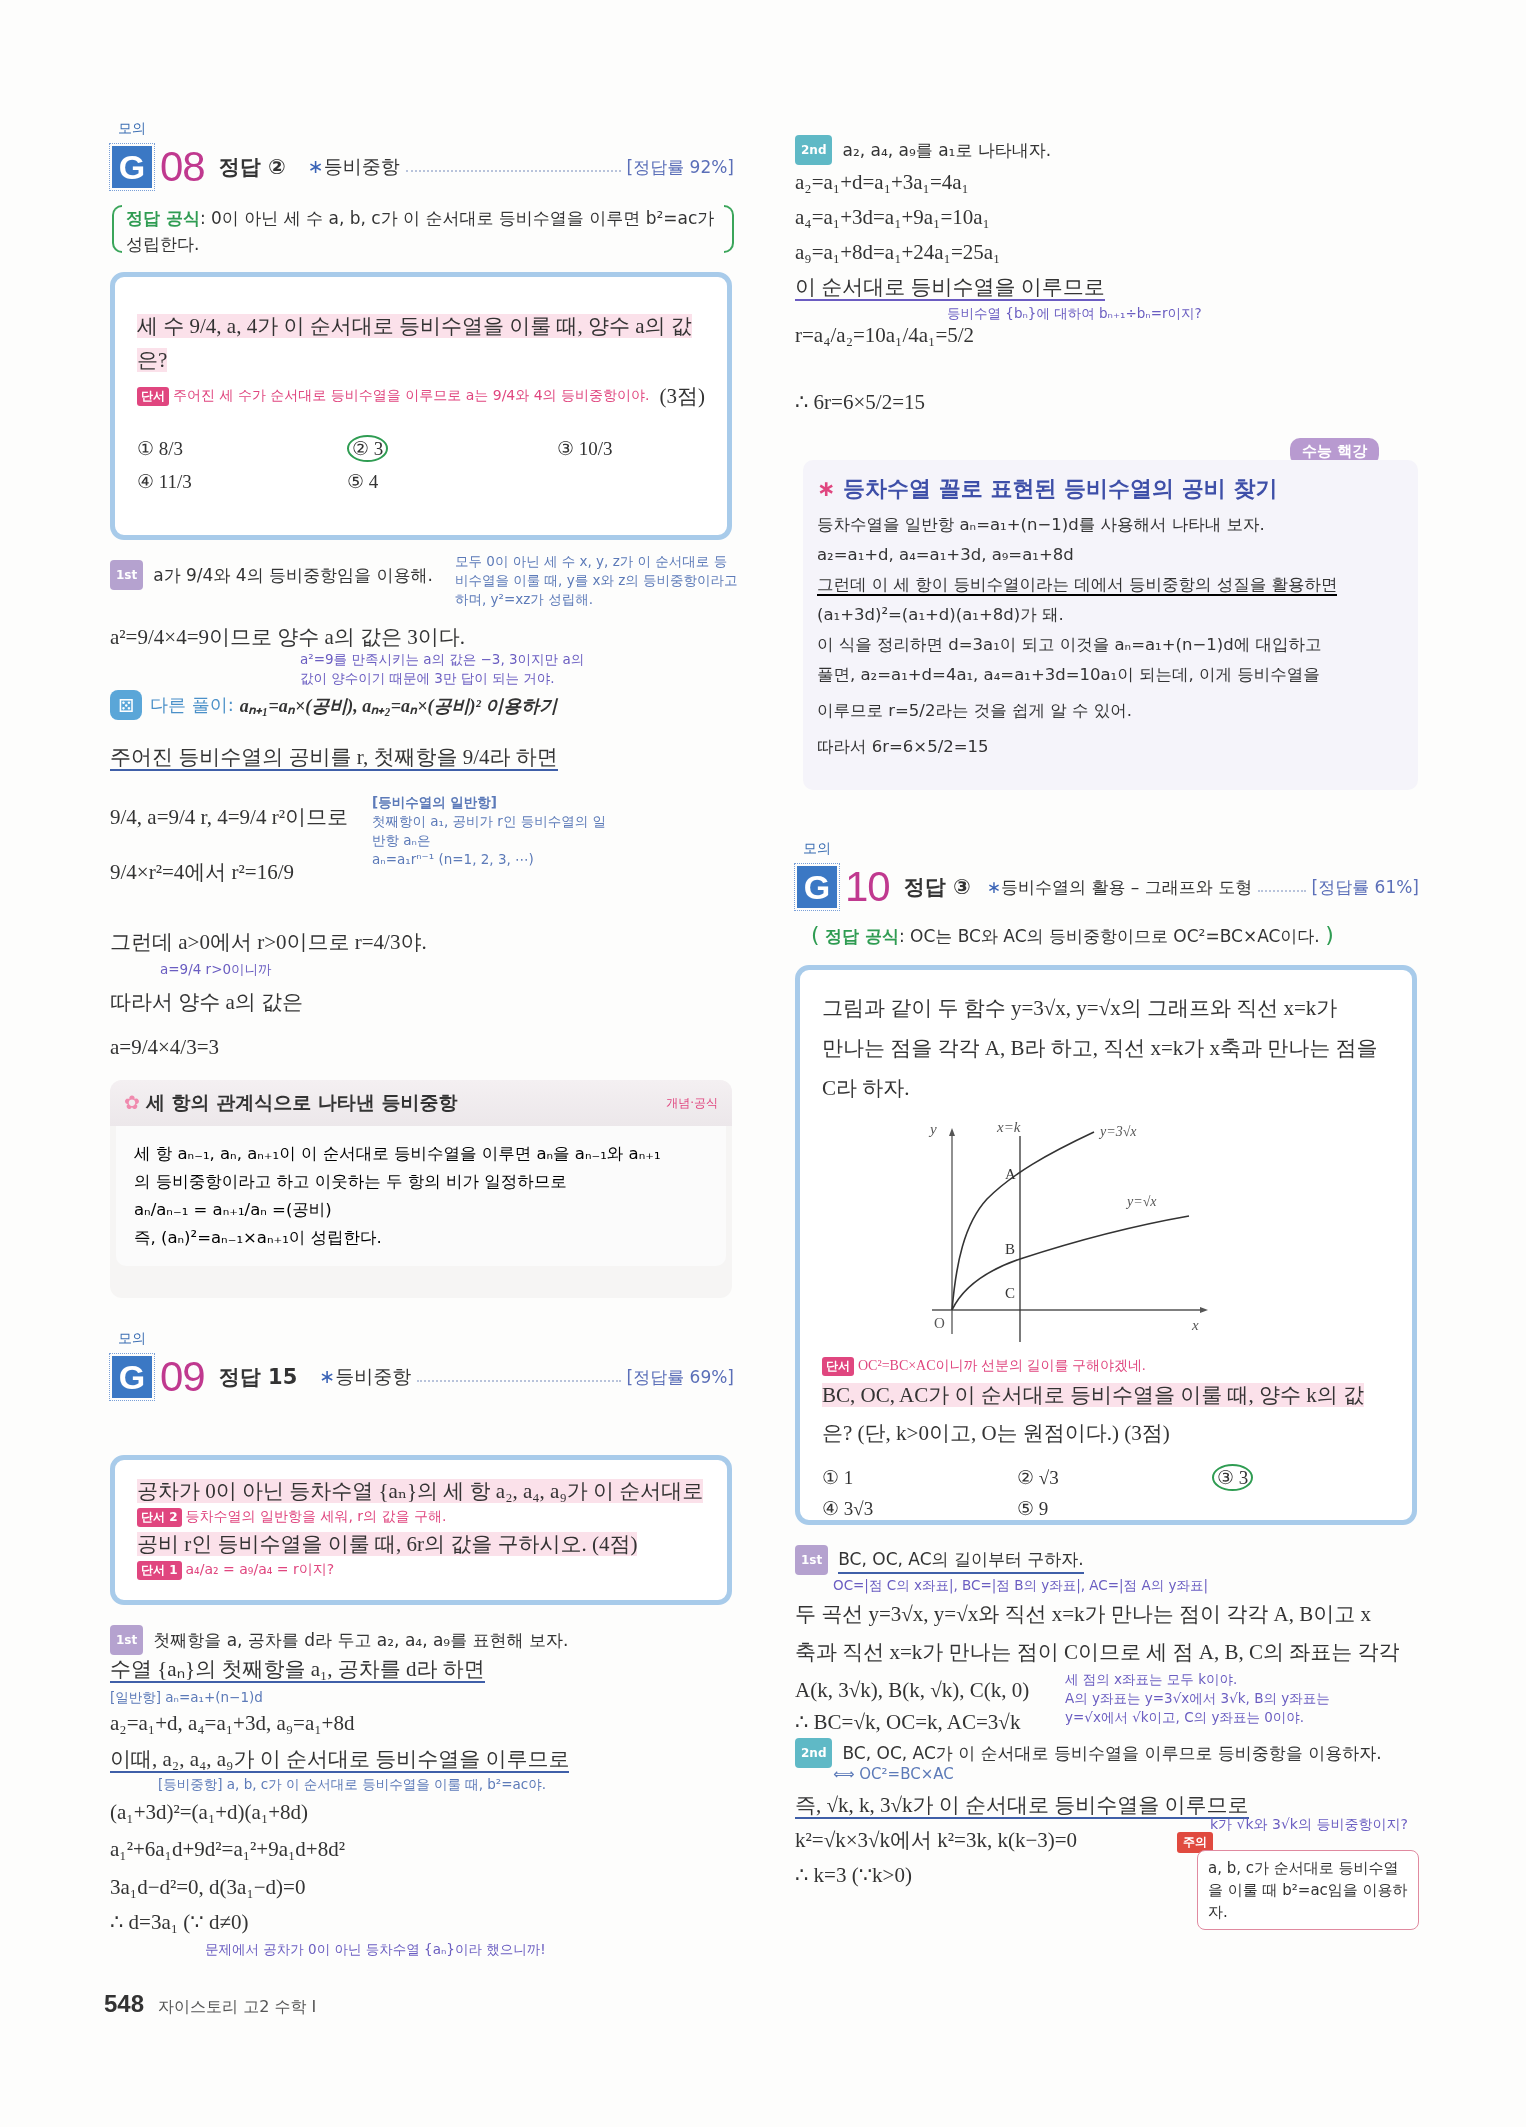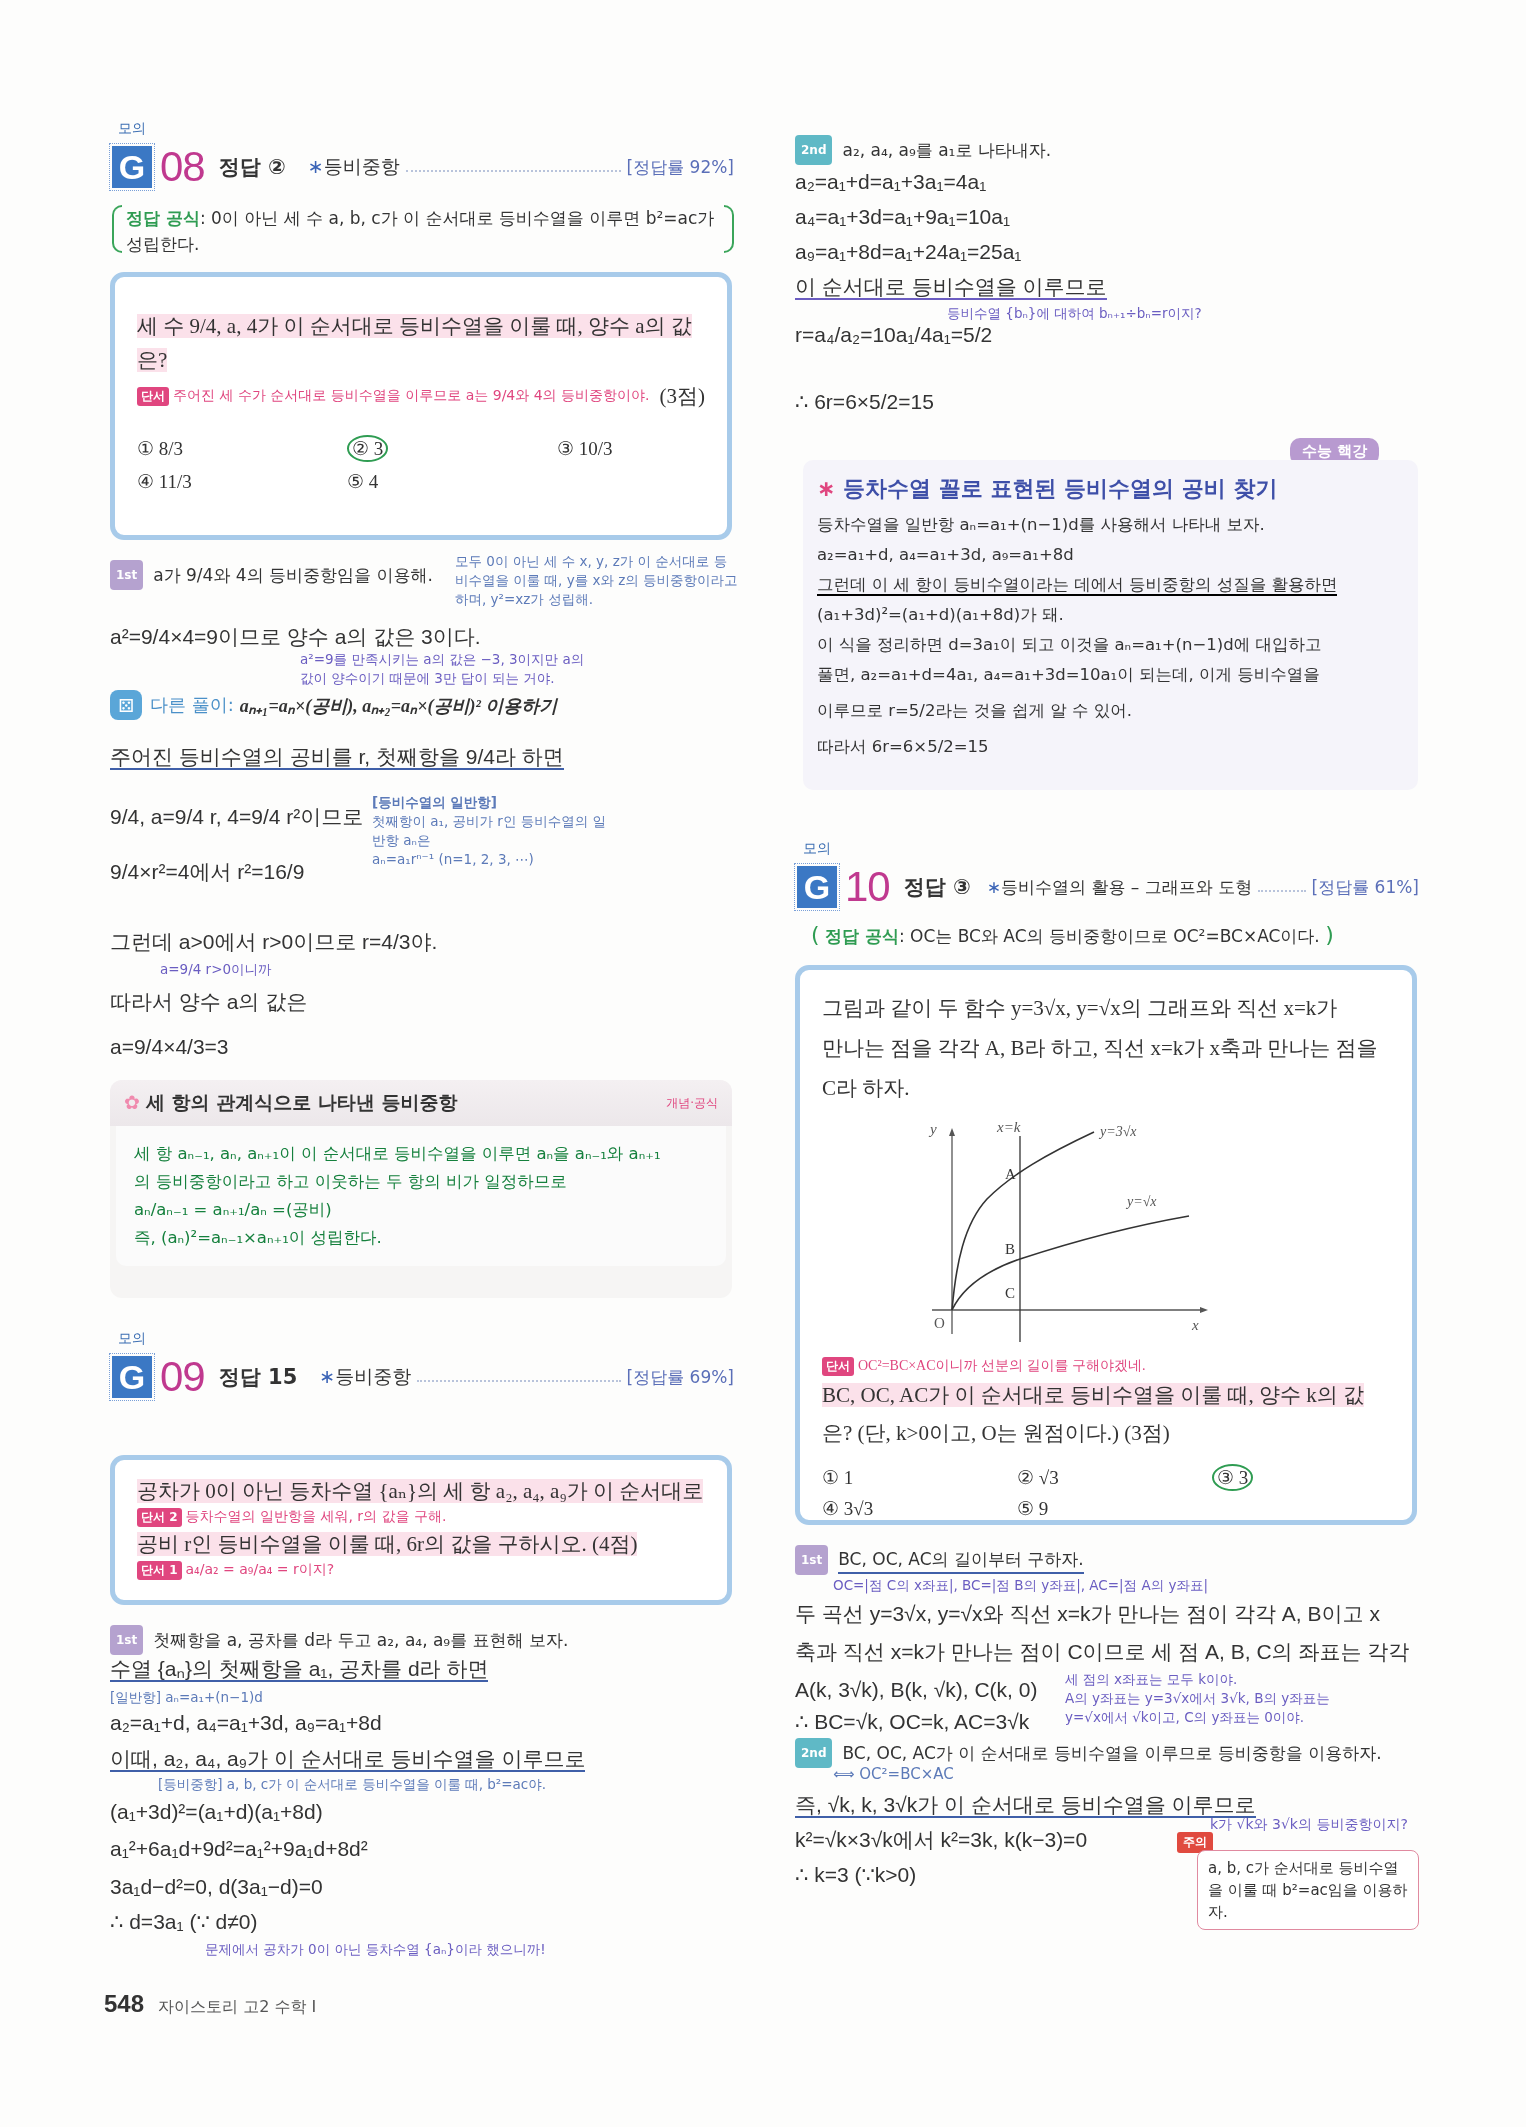--- a/index.html
+++ b/index.html
@@ -34,38 +34,38 @@
   .hint { font-size: 14px; color: #e0467f; }
   .hint-tag { display: inline-block; background: #e0467f; color: #fff; font-weight: bold; font-size: 12px; padding: 1px 4px; border-radius: 3px; margin-right: 4px; }
   .choices { display: grid; grid-template-columns: 210px 210px 170px; row-gap: 8px; margin-top: 14px; font-family: "Liberation Serif", serif; font-size: 19px; }
   .choice { display: flex; align-items: center; gap: 4px; }
   .sel { border: 2px solid #2f9c52; border-radius: 50%; padding: 0 3px; }
 
   .step { display: flex; align-items: center; font-size: 17px; color: #333; line-height: 26px; }
   .step-tag { display: inline-block; font-weight: bold; color: #fff; font-size: 12px; padding: 2px 6px; border-radius: 4px; margin-right: 10px; }
   .tag1 { background: #b5a2cf; }
   .tag2 { background: #5fb9c6; }
-  .body-line { font-size: 21px; line-height: 34px; color: #333; font-family: Liberation Sans, sans-serif; }
+  .body-line { font-size: 21px; line-height: 34px; color: #333; font-family: Liberation Serif, serif; }
   .note { font-size: 13.5px; color: #6a5dc1; line-height: 19px; }
   .note-blue { font-size: 13.5px; color: #5c7ab8; line-height: 19px; }
   .ul { border-bottom: 2px solid #3f5fa8; }
   .ul-p { border-bottom: 2px solid #6b5cc1; }
   .ul-pink { border-bottom: 2px solid #000000; }
 
   .alt { display: flex; align-items: center; font-size: 18px; color: #333; }
   .alt-icon { width: 32px; height: 30px; border-radius: 8px; background: #5aa6d8; margin-right: 8px; display: flex; align-items: center; justify-content: center; color: #fff; font-size: 18px; }
   .alt-label { color: #4a90c8; margin-right: 6px; }
   .alt b { font-family: "Liberation Serif", serif; font-style: italic; }
 
   .concept { border-radius: 12px; background: #f6f5f4; overflow: hidden; }
   .concept-head { display: flex; justify-content: space-between; align-items: center; padding: 10px 14px; background: linear-gradient(#f4f0f2, #ece7ea); }
   .concept-title { font-size: 19px; color: #333; font-weight: bold; }
   .concept-title .fl { color: #f08aae; margin-right: 6px; }
   .concept-tag { font-size: 12px; color: #e0467f; }
-  .concept-body { background: #fbfbfb; margin: 0 6px 6px 6px; padding: 14px 18px; font-size: 16.5px; line-height: 28px; color: #15803d; border-radius: 0 0 10px 10px; }
+  .concept-body { background: #fbfbfb; margin: 0 6px 6px 6px; padding: 14px 18px; font-size: 16.5px; line-height: 28px; color: #000000; border-radius: 0 0 10px 10px; }
 
   .tip { border-radius: 10px; background: #f5f4fa; padding: 14px 14px 16px 14px; }
   .tip-title { font-size: 22px; font-weight: bold; color: #3e4fa8; margin-bottom: 6px; }
   .tip-title .st { color: #e0467f; }
   .tip-body { font-size: 16.5px; line-height: 30px; color: #333; }
   .tip-badge { position: absolute; background: #b89ad0; color: #fff; font-size: 15px; font-weight: bold; padding: 4px 12px; border-radius: 10px; }
 
   .caution { position: absolute; border: 1.5px solid #e08aa0; border-radius: 8px; background: #fff; padding: 6px 10px; font-size: 15px; line-height: 22px; color: #333; }
   .caution-tag { position: absolute; background: #e04a3f; color: #fff; font-weight: bold; font-size: 12px; padding: 2px 6px; border-radius: 3px; }
 

